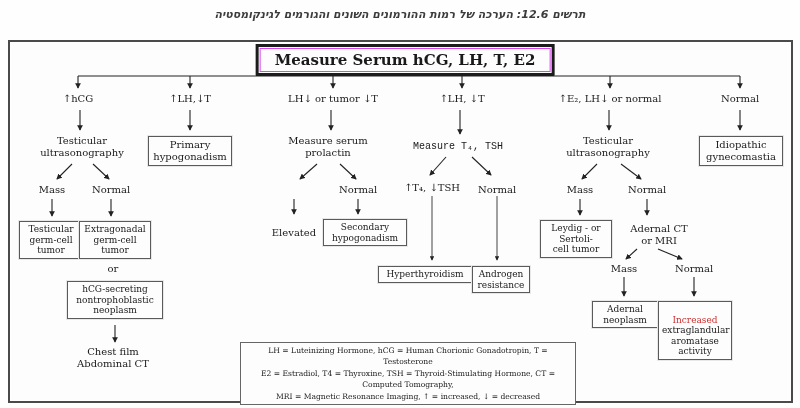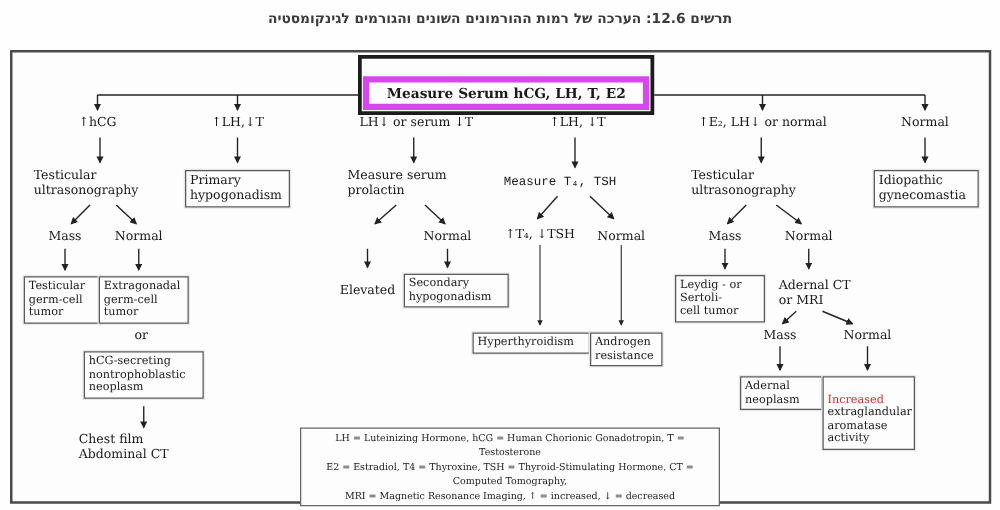--- a/index.html
+++ b/index.html
@@ -1,31 +1,31 @@
 <!DOCTYPE html>
 <html><head>
 <meta charset="utf-8">
 <style>
   html,body{margin:0;padding:0;background:#fff;}
   .page{position:relative;width:800px;height:408px;background:#fefefe;overflow:hidden;
         font-family:"DejaVu Serif","DejaVu Sans",serif;color:#1a1a1a;}
   .title{position:absolute;top:8px;left:0;width:100%;text-align:center;
-         font-family:"DejaVu Sans",sans-serif;font-weight:600;
+         font-family:"DejaVu Sans",sans-serif;font-style:italic;font-weight:600;
          font-size:11px;color:#3c3c3c;}
   .frame{position:absolute;left:8px;top:40px;width:781px;height:359px;
          border:2px solid #4a4a4a;background:#fdfdfd;box-shadow:inset 0 0 0 1px #fff;}
   svg.connectors{position:absolute;left:0;top:0;width:800px;height:408px;pointer-events:none;}
-  .node{position:absolute;transform:translateX(-50%);
+  .node{position:absolute;transform:translateX(-50%);text-align:center;
         white-space:pre-line;line-height:1.18;font-size:10px;color:#1a1a1a;}
   .boxed{border:1px solid #5a5a5a;background:#fdfdfd;padding:2px 3px;font-size:9px;
          box-shadow:0 0 0 1px #e8e8e8;}
   .root{position:absolute;left:405px;top:44px;transform:translateX(-50%);
         border:3px solid #1c1c1c;background:#fdfdfd;padding:1px;}
-  .root-inner{border:5px solid #d946ef;padding:2px 14px;font-size:11px;font-weight:bold;
-        white-space:nowrap;margin-top:13px;}
+  .root-inner{border:1px solid #d946ef;padding:2px 14px;font-size:15px;font-weight:bold;
+        white-space:nowrap;}
   .legend{position:absolute;left:240px;top:342px;width:326px;border:1px solid #666;
           background:#fdfdfd;text-align:center;font-size:7.6px;line-height:1.5;
           padding:2px 4px;white-space:pre-line;color:#222;}
   .small-label{font-size:10px;}
 </style>
 </head>
 <body>
 
 <div class="page">
 
@@ -85,21 +85,21 @@
       <path d="M497,196 V260" marker-end="url(#ah)"></path>
     </g>
   </svg>
 
   <div class="root">
     <div class="root-inner">Measure Serum hCG, LH, T, E2</div>
   </div>
 
   <div class="node" style="left:78px;top:93px;">↑hCG</div>
   <div class="node" style="left:190px;top:93px;">↑LH,↓T</div>
-  <div class="node" style="left:333px;top:93px;">LH↓ or serum ↓T</div>
+  <div class="node" style="left:333px;top:93px;">LH↓ or tumor ↓T</div>
   <div class="node" style="left:462px;top:93px;">↑LH, ↓T</div>
   <div class="node" style="left:610px;top:93px;">↑E₂, LH↓ or normal</div>
   <div class="node" style="left:740px;top:93px;">Normal</div>
 
   <div class="node" style="left:82px;top:135px;width:110px;">Testicular
 ultrasonography</div>
   <div class="node small-label" style="left:52px;top:184px;">Mass</div>
   <div class="node small-label" style="left:111px;top:184px;">Normal</div>
   <div class="node boxed" style="left:51px;top:221px;width:56px;">Testicular
 germ-cell

